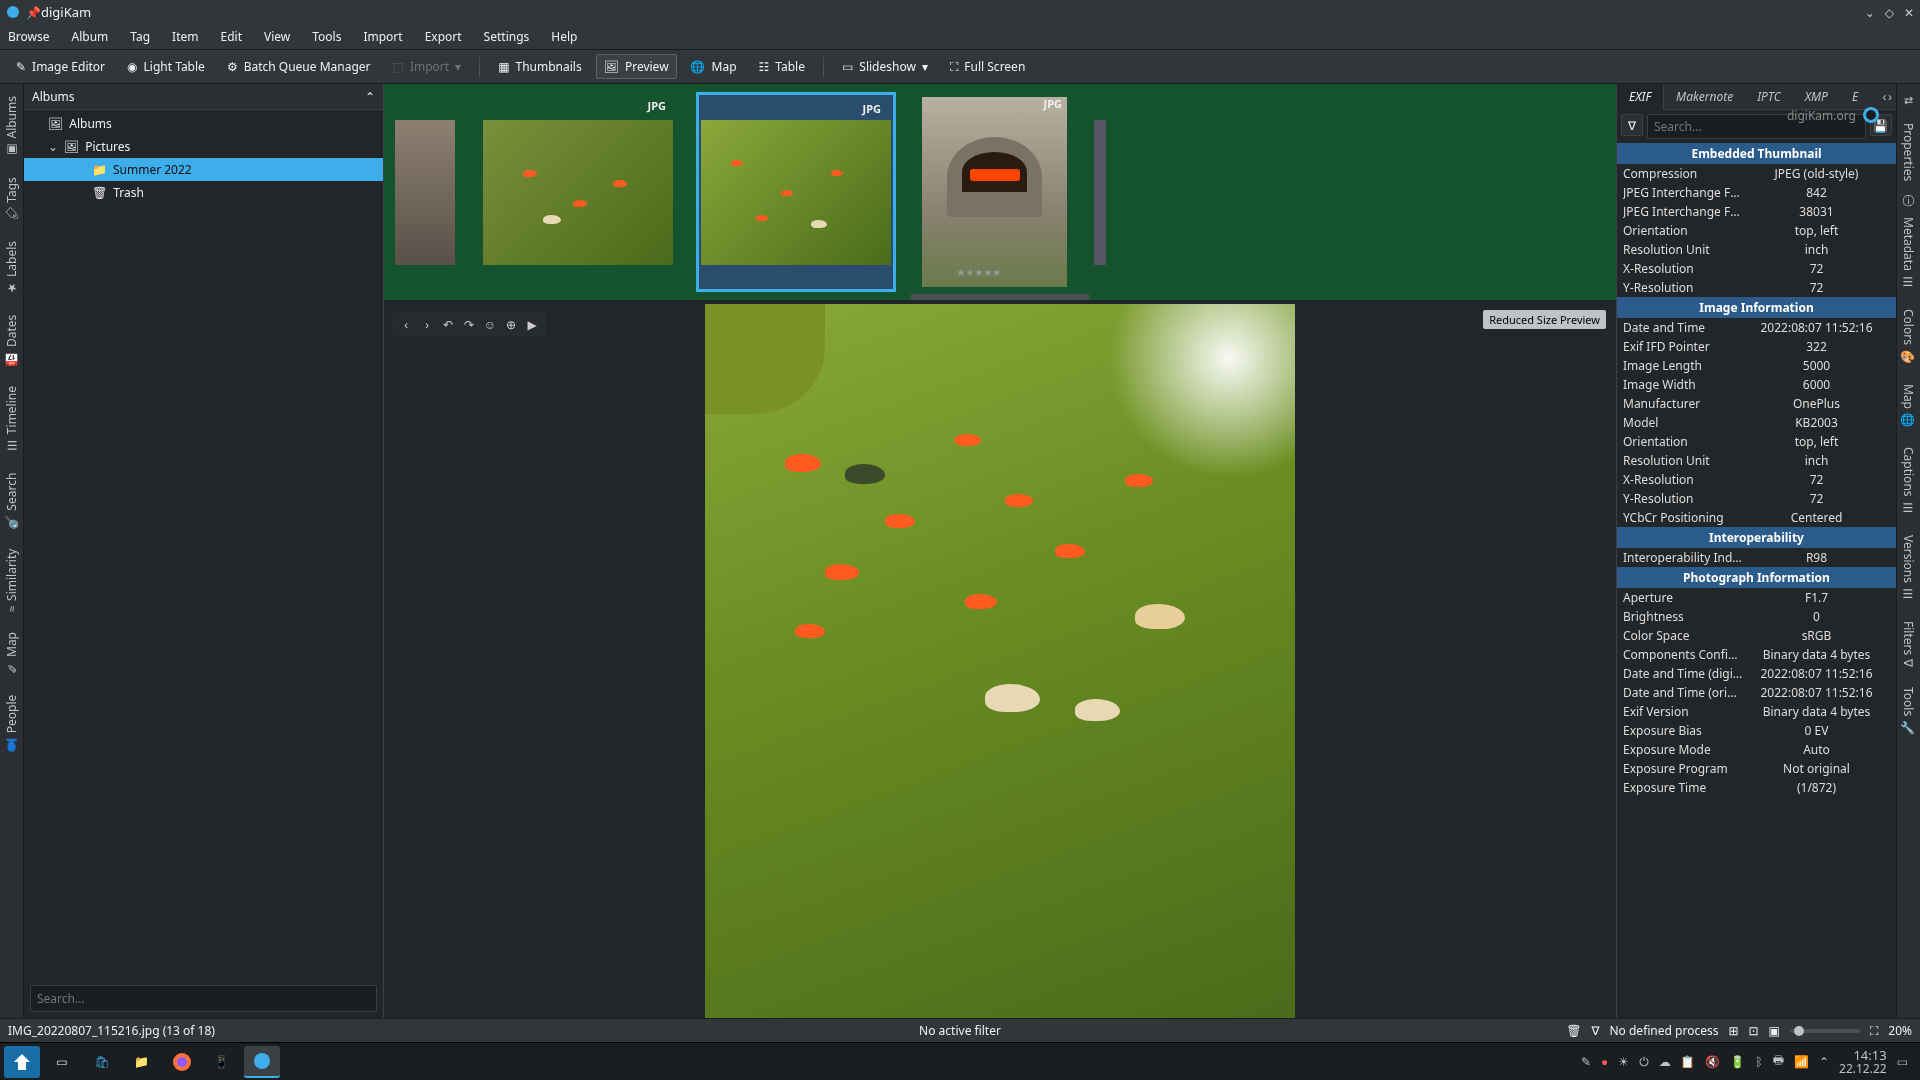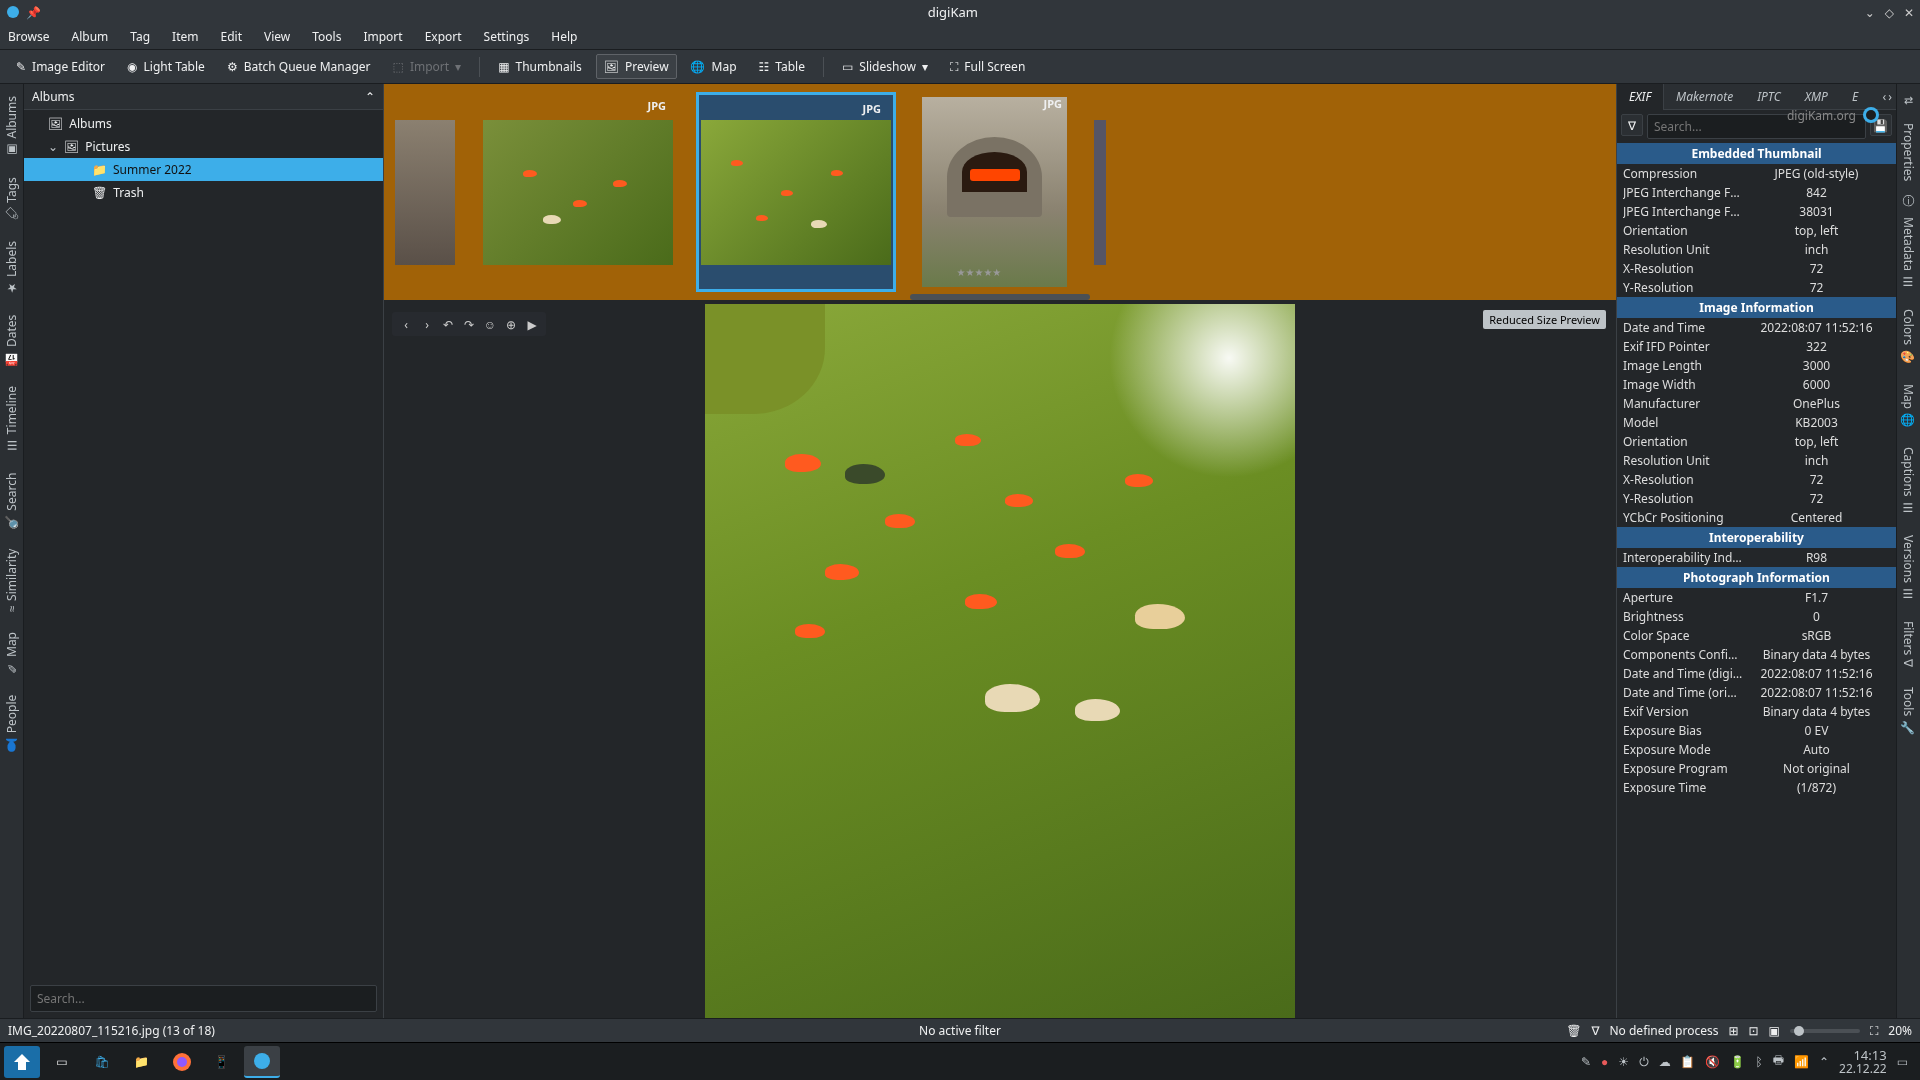--- a/index.html
+++ b/index.html
@@ -1,19 +1,19 @@
 <!DOCTYPE html>
 <html><head>
 <meta charset="utf-8">
 <style>
 * { margin: 0; padding: 0; box-sizing: border-box; font-family: "Noto Sans", "Segoe UI", sans-serif; font-size: 12px; }
 body { background: #232629; color: #eff0f1; width: 1920px; height: 1080px; overflow: hidden; display: flex; flex-direction: column; }
 .titlebar { height: 24px; background: #31363b; display: flex; align-items: center; padding: 0 6px; }
 .titlebar .left-icons { display: flex; gap: 6px; align-items: center; }
-.titlebar .title { flex: 1; text-align: center; font-size: 13px; }
+.titlebar .title { flex: 1; text-align: left; font-size: 13px; }
 .titlebar .window-controls { display: flex; gap: 10px; align-items: center; color: #ccc; }
 .menubar { height: 26px; background: #31363b; display: flex; align-items: center; padding: 0 8px; gap: 22px; border-bottom: 1px solid #1a1d20; }
 .menubar .item { color: #eff0f1; cursor: default; }
 .toolbar { height: 34px; background: #31363b; display: flex; align-items: center; padding: 0 8px; gap: 6px; border-bottom: 1px solid #1a1d20; }
 .tb-btn { display: flex; align-items: center; gap: 6px; padding: 4px 8px; border-radius: 2px; color: #eff0f1; }
 .tb-btn.disabled { color: #6e7175; }
 .tb-btn.active { background: #3b4045; border: 1px solid #5f6368; padding: 3px 7px; }
 .tb-sep { width: 1px; height: 20px; background: #4b5055; margin: 0 4px; }
 .workarea { flex: 1; display: flex; min-height: 0; }
 .v-tabs { width: 24px; background: #2b2f33; display: flex; flex-direction: column; align-items: center; padding-top: 4px; gap: 4px; border-right: 1px solid #1a1d20; }
@@ -24,21 +24,21 @@
 .panel-header { background: #2b2f33; padding: 4px 8px; display: flex; align-items: center; justify-content: space-between; border-bottom: 1px solid #3b4045; font-size: 13px; }
 .tree { flex: 1; padding: 2px 0; overflow: auto; }
 .tree-row { display: flex; align-items: center; gap: 6px; padding: 3px 4px; }
 .tree-row.selected { background: #3daee9; color: #111; }
 .tree-row .indent1 { width: 14px; }
 .tree-row .indent3 { width: 58px; }
 .chev { width: 10px; text-align: center; color: #bdc3c7; }
 .search-bottom { margin: 6px; }
 .search-bottom input { width: 100%; background: #1b1e20; border: 1px solid #3b4045; color: #bdc3c7; padding: 4px 6px; border-radius: 2px; }
 .center { flex: 1; display: flex; flex-direction: column; background: #1b1e20; min-width: 0; }
-.thumbs { height: 220px; background: #a16207; display: flex; gap: 18px; padding: 6px; overflow-x: auto; align-items: center; border-bottom: 4px solid #232629; position: relative; }
+.thumbs { height: 220px; background: #14532d; display: flex; gap: 18px; padding: 6px; overflow-x: auto; align-items: center; border-bottom: 4px solid #232629; position: relative; }
 .thumb { width: 200px; height: 200px; display: flex; align-items: center; justify-content: center; position: relative; }
 .thumb.selected { background: #2a4d6e; border: 3px solid #3daee9; }
 .thumb .img { width: 190px; height: 145px; background: #556b2f; position: relative; }
 .thumb .badge { position: absolute; top: 6px; right: 12px; font-size: 11px; font-weight: bold; }
 .thumbs-scroll { position: absolute; bottom: 0; left: 50%; transform: translateX(-50%); width: 180px; height: 6px; background: #4b5055; border-radius: 3px; }
 .preview { flex: 1; position: relative; background: #232629; display: flex; align-items: center; justify-content: center; }
 .preview .img { width: 590px; height: 100%; background: linear-gradient(160deg, #8aa83a 0%, #6b8e23 40%, #4a6b1a 100%); position: relative; overflow: hidden; }
 .preview-ctl { position: absolute; top: 8px; left: 8px; display: flex; gap: 3px; background: rgba(40,44,48,0.85); padding: 3px 5px; border-radius: 3px; }
 .preview-ctl .pc { width: 18px; height: 18px; display: flex; align-items: center; justify-content: center; color: #ccc; }
 .preview-badge { position: absolute; top: 6px; right: 10px; background: #bdc3c7; color: #000; padding: 2px 6px; font-size: 11px; border-radius: 2px; }
@@ -359,21 +359,21 @@
         <div class="meta-row">
           <div class="k">Date and Time</div>
           <div class="v">2022:08:07 11:52:16</div>
         </div>
         <div class="meta-row">
           <div class="k">Exif IFD Pointer</div>
           <div class="v">322</div>
         </div>
         <div class="meta-row">
           <div class="k">Image Length</div>
-          <div class="v">3000</div>
+          <div class="v">5000</div>
         </div>
         <div class="meta-row">
           <div class="k">Image Width</div>
           <div class="v">6000</div>
         </div>
         <div class="meta-row">
           <div class="k">Manufacturer</div>
           <div class="v">OnePlus</div>
         </div>
         <div class="meta-row">

